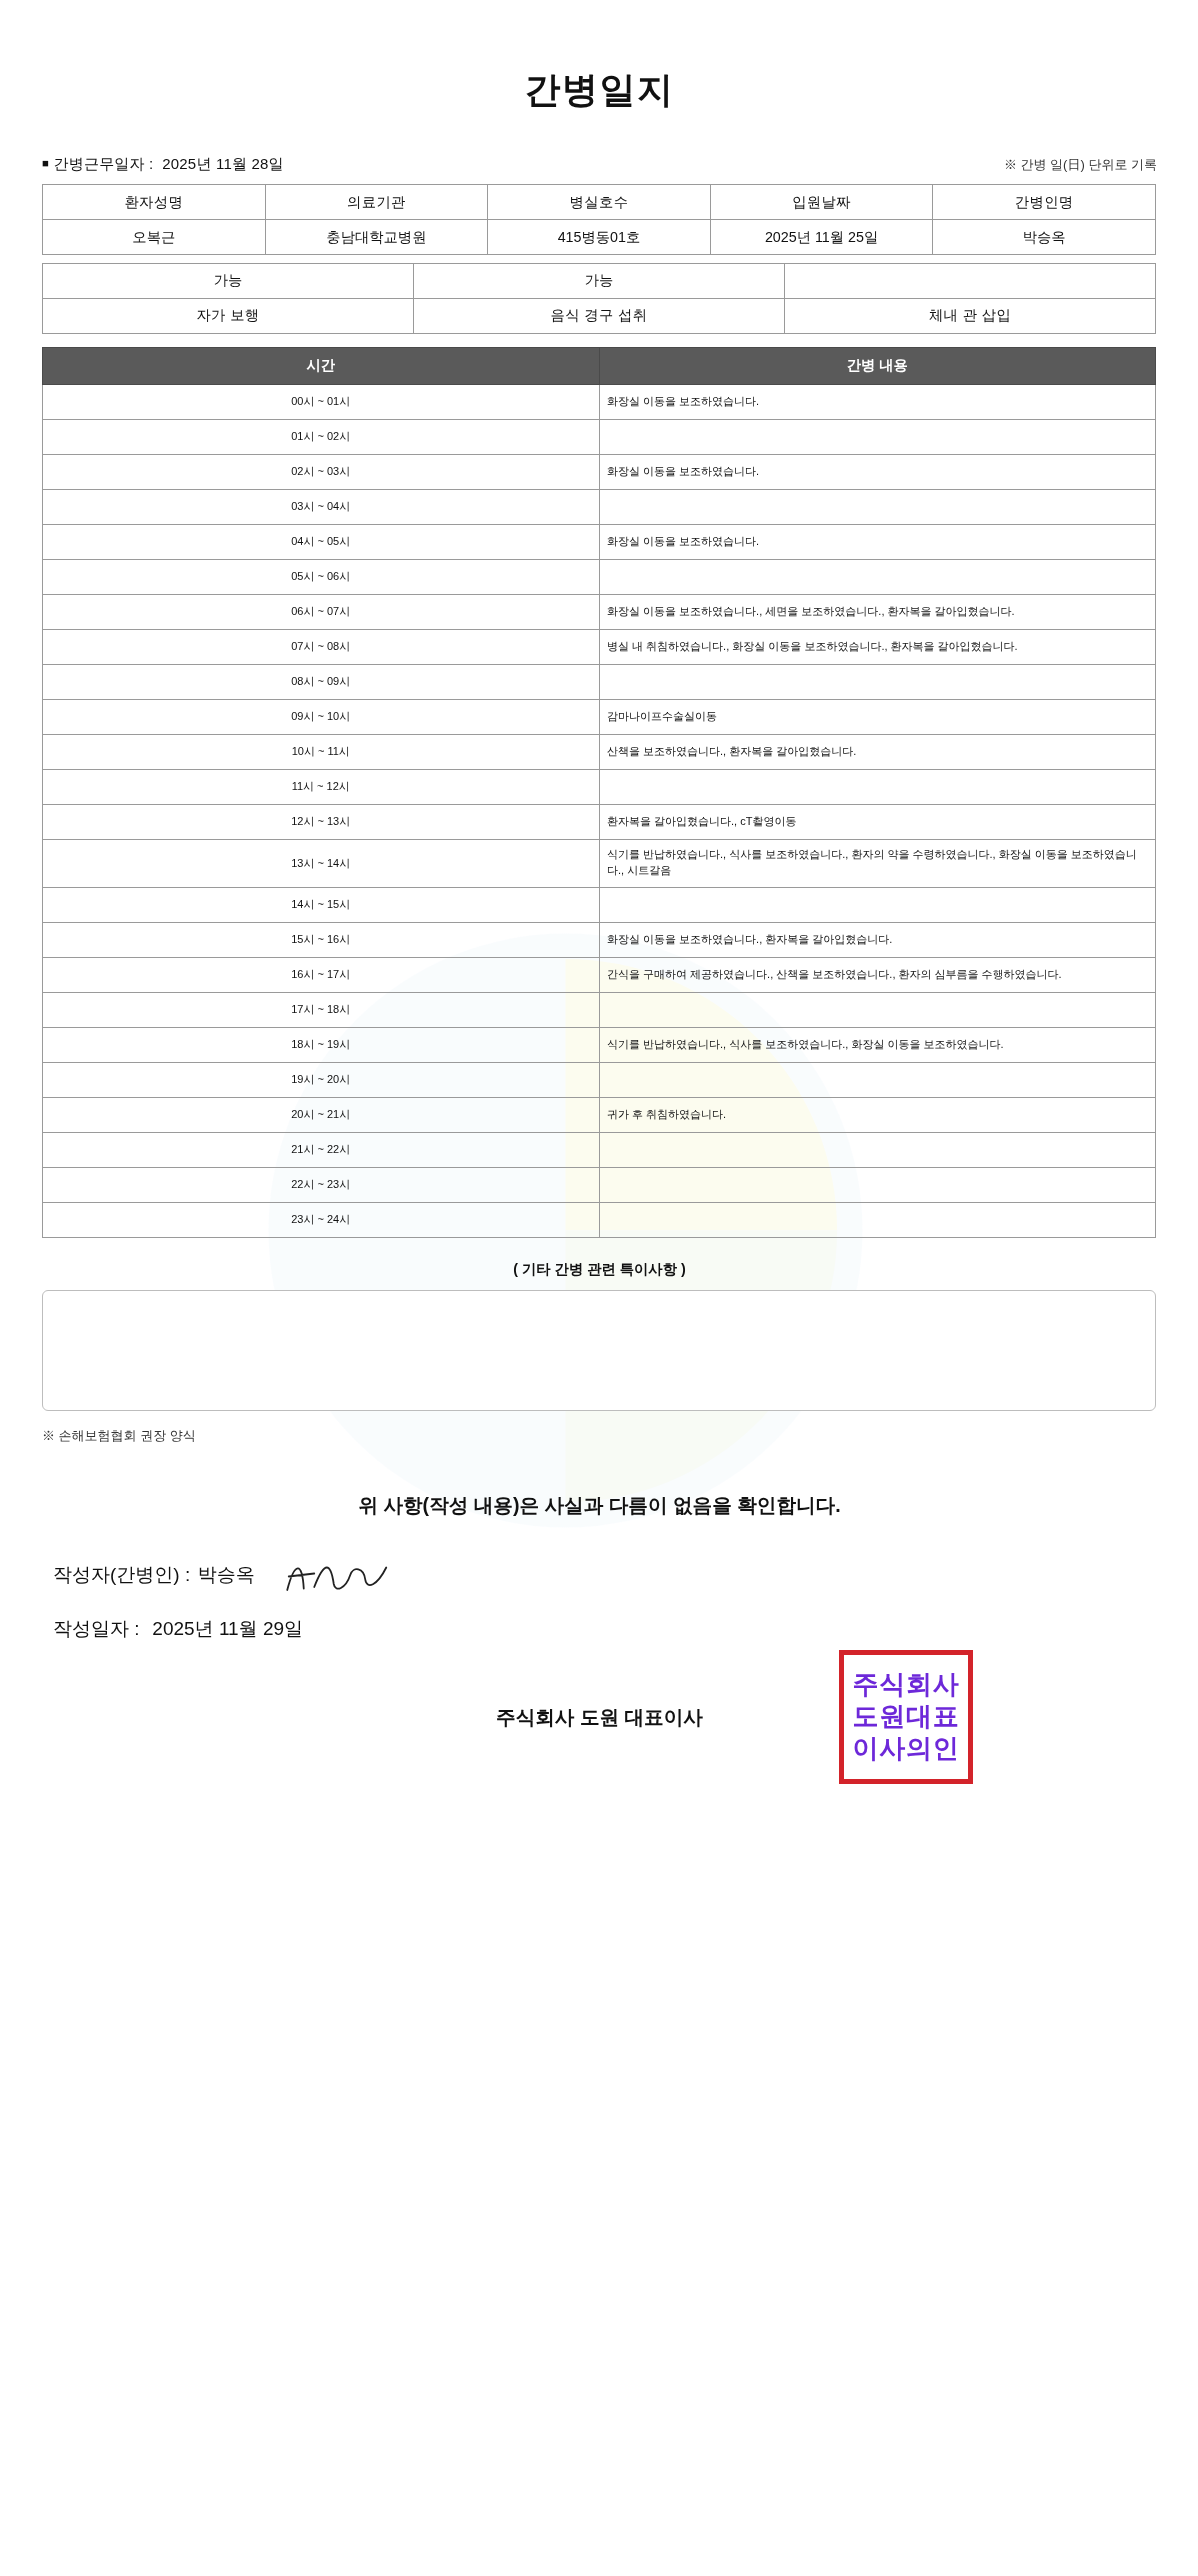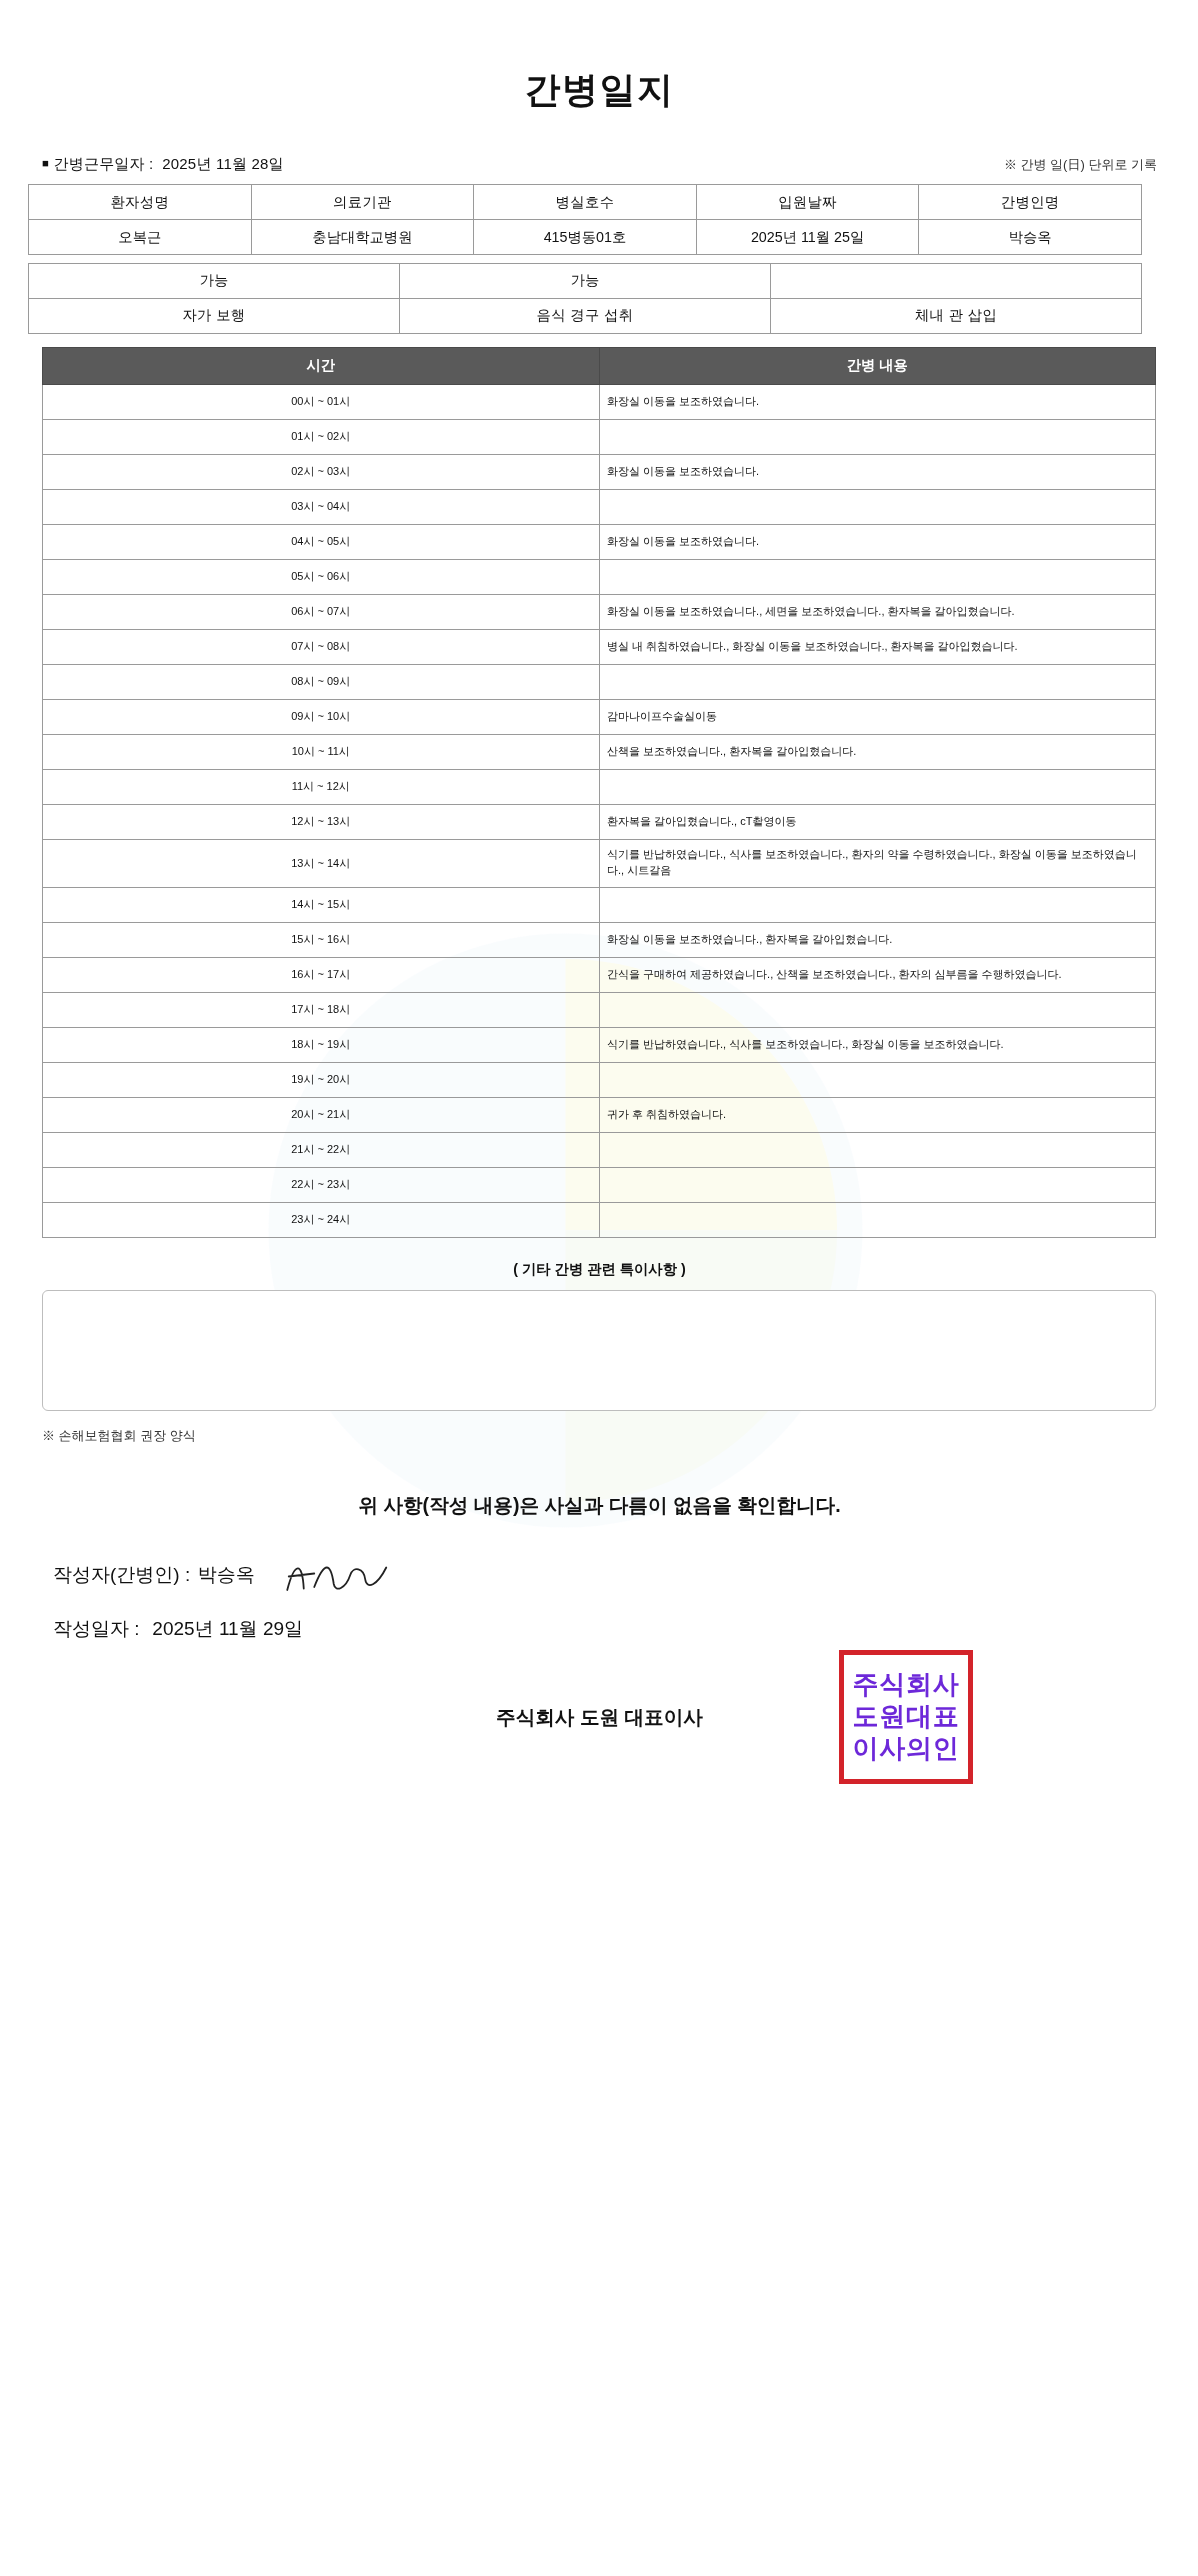--- a/index.html
+++ b/index.html
@@ -55,21 +55,21 @@
     margin-right: 4.5px;
   }
   .meta-right {
     font-size: 13px;
     color: #333;
   }
 
   table.grid {
     border-collapse: collapse;
     width: 1114px;
-    margin: 0 28px;
+    margin: 0 42px;
     table-layout: fixed;
   }
   table.grid td, table.grid th {
     border: 0.8px solid #9a9a9a;
     font-size: 14.3px;
     color: #111;
     font-weight: normal;
     padding: 7.5px 6px;
     text-align: center;
     vertical-align: middle;

